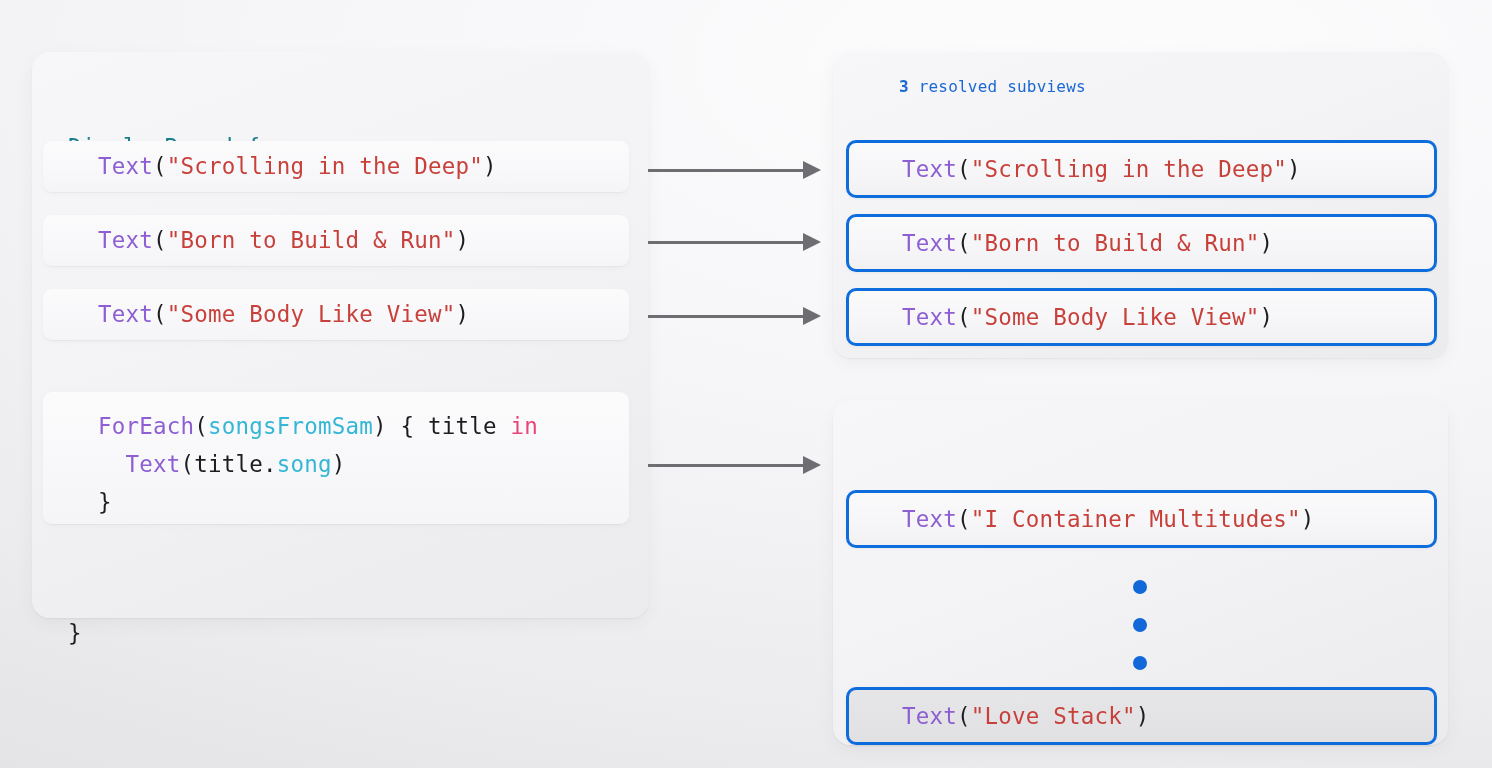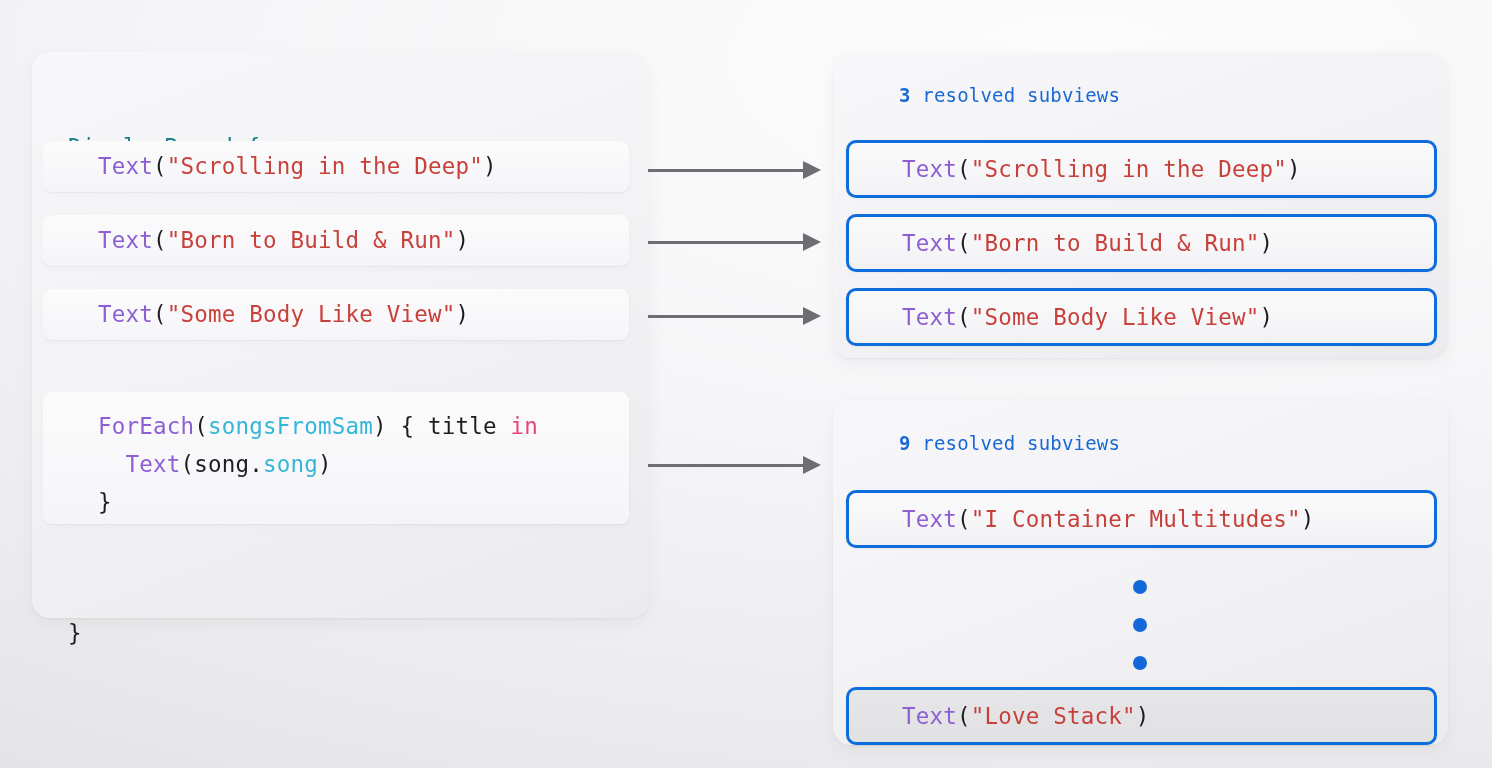--- a/index.html
+++ b/index.html
@@ -114,22 +114,22 @@
   }
   #right-panel-bottom {
     left: 833px;
     top: 400px;
     width: 615px;
     height: 345px;
   }
   .panel-heading {
     position: absolute;
     left: 66px;
-    top: 28px;
-    font-size: 19px;
+    top: 20px;
+    font-size: 16px;
     line-height: 30px;
     color: #1a68d4;
     white-space: pre;
     letter-spacing: 0.2px;
   }
   .panel-heading b { font-weight: 700; }
 
   .sub-box {
     position: absolute;
     left: 13px;
@@ -187,21 +187,21 @@
     <div class="code-row" id="row-1">
       <div class="row-inner"><span class="tok-fn">Text</span><span class="tok-plain">(</span><span class="tok-str">"Born to Build &amp; Run"</span><span class="tok-plain">)</span></div>
     </div>
 
     <div class="code-row" id="row-2">
       <div class="row-inner"><span class="tok-fn">Text</span><span class="tok-plain">(</span><span class="tok-str">"Some Body Like View"</span><span class="tok-plain">)</span></div>
     </div>
 
     <div class="code-row" id="row-3">
       <div class="row-inner"><span class="tok-fn">ForEach</span><span class="tok-plain">(</span><span class="tok-prop">songsFromSam</span><span class="tok-plain">) { title </span><span class="tok-kw">in</span>
-<span class="tok-plain">  </span><span class="tok-fn">Text</span><span class="tok-plain">(</span><span class="tok-plain">song.</span><span class="tok-prop">song</span><span class="tok-plain">)</span>
+<span class="tok-plain">  </span><span class="tok-fn">Text</span><span class="tok-plain">(</span><span class="tok-plain">title.</span><span class="tok-prop">song</span><span class="tok-plain">)</span>
 <span class="tok-plain">}</span></div>
     </div>
 
     <div class="code-line" id="close-line"><span class="tok-plain">}</span></div>
   </div>
 
   <div class="arrow" style="left:648px; top:160px; width:173px; height:20px;">
     <div class="shaft"></div>
     <div class="head"></div>
   </div>
@@ -228,21 +228,20 @@
     <div class="sub-box" id="sub-1">
       <div class="sub-inner"><span class="tok-fn">Text</span><span class="tok-plain">(</span><span class="tok-str">"Born to Build &amp; Run"</span><span class="tok-plain">)</span></div>
     </div>
 
     <div class="sub-box" id="sub-2">
       <div class="sub-inner"><span class="tok-fn">Text</span><span class="tok-plain">(</span><span class="tok-str">"Some Body Like View"</span><span class="tok-plain">)</span></div>
     </div>
   </div>
 
   <div class="panel" id="right-panel-bottom">
-    <div class="panel-heading"><b>9</b><span> resolved subviews</span></div>
 
     <div class="sub-box" id="sub-3">
       <div class="sub-inner"><span class="tok-fn">Text</span><span class="tok-plain">(</span><span class="tok-str">"I Container Multitudes"</span><span class="tok-plain">)</span></div>
     </div>
 
     <div id="ellipsis">
       <div class="dot"></div>
       <div class="dot"></div>
       <div class="dot"></div>
     </div>

